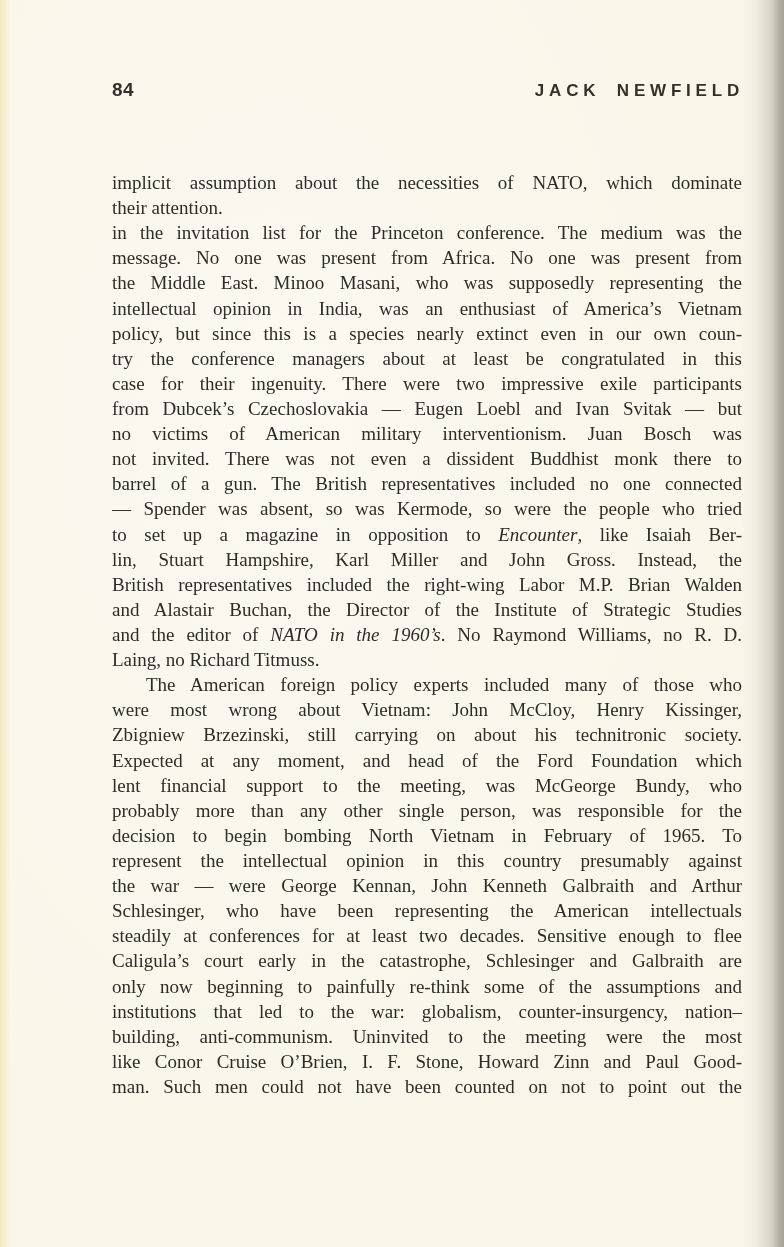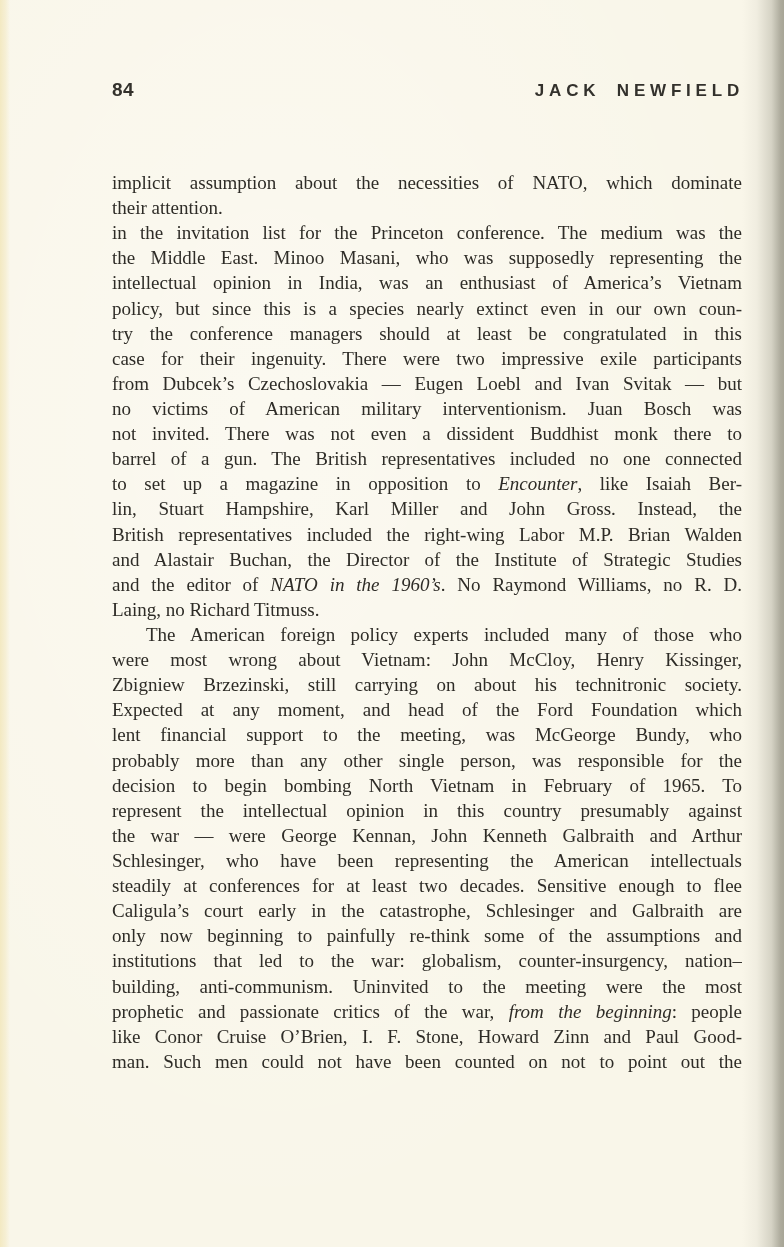--- a/index.html
+++ b/index.html
@@ -66,29 +66,31 @@
 
   <div class="header-row">
     <span class="page-number">84</span>
     <span class="running-header">JACK NEWFIELD</span>
   </div>
 
   <div class="body-text" id="text-block">
       <div class="line">implicit assumption about the necessities of NATO, which dominate</div>
       <div class="line para-end">their attention.</div>
       <div class="line">in the invitation list for the Princeton conference. The medium was the</div>
+      <div class="line">message. No one was present from Africa. No one was present from</div>
       <div class="line">the Middle East. Minoo Masani, who was supposedly representing the</div>
       <div class="line">intellectual opinion in India, was an enthusiast of America’s Vietnam</div>
       <div class="line">policy, but since this is a species nearly extinct even in our own coun-</div>
-      <div class="line">try the conference managers should at least be congratulated in this</div>
+      <div class="line">try the conference managers about at least be congratulated in this</div>
       <div class="line">case for their ingenuity. There were two impressive exile participants</div>
       <div class="line">from Dubcek’s Czechoslovakia — Eugen Loebl and Ivan Svitak — but</div>
       <div class="line">no victims of American military interventionism. Juan Bosch was</div>
       <div class="line">not invited. There was not even a dissident Buddhist monk there to</div>
       <div class="line">barrel of a gun. The British representatives included no one connected</div>
+      <div class="line">— Spender was absent, so was Kermode, so were the people who tried</div>
       <div class="line">to set up a magazine in opposition to <i>Encounter</i>, like Isaiah Ber-</div>
       <div class="line">lin, Stuart Hampshire, Karl Miller and John Gross. Instead, the</div>
       <div class="line">British representatives included the right-wing Labor M.P. Brian Walden</div>
       <div class="line">and Alastair Buchan, the Director of the Institute of Strategic Studies</div>
       <div class="line">and the editor of <i>NATO in the 1960’s</i>. No Raymond Williams, no R. D.</div>
       <div class="line para-end">Laing, no Richard Titmuss.</div>
       <div class="line indent">The American foreign policy experts included many of those who</div>
       <div class="line">were most wrong about Vietnam: John McCloy, Henry Kissinger,</div>
       <div class="line">Zbigniew Brzezinski, still carrying on about his technitronic society.</div>
       <div class="line">Expected at any moment, and head of the Ford Foundation which</div>
@@ -96,17 +98,16 @@
       <div class="line">probably more than any other single person, was responsible for the</div>
       <div class="line">decision to begin bombing North Vietnam in February of 1965. To</div>
       <div class="line">represent the intellectual opinion in this country presumably against</div>
       <div class="line">the war — were George Kennan, John Kenneth Galbraith and Arthur</div>
       <div class="line">Schlesinger, who have been representing the American intellectuals</div>
       <div class="line">steadily at conferences for at least two decades. Sensitive enough to flee</div>
       <div class="line">Caligula’s court early in the catastrophe, Schlesinger and Galbraith are</div>
       <div class="line">only now beginning to painfully re-think some of the assumptions and</div>
       <div class="line">institutions that led to the war: globalism, counter-insurgency, nation–</div>
       <div class="line">building, anti-communism. Uninvited to the meeting were the most</div>
-      <div class="line">prophetic and passionate critics of the war, <i>from the beginning</i>: people</div>
       <div class="line">like Conor Cruise O’Brien, I. F. Stone, Howard Zinn and Paul Good-</div>
       <div class="line">man. Such men could not have been counted on not to point out the</div>
     </div>
 </div>
 
 </body></html>

